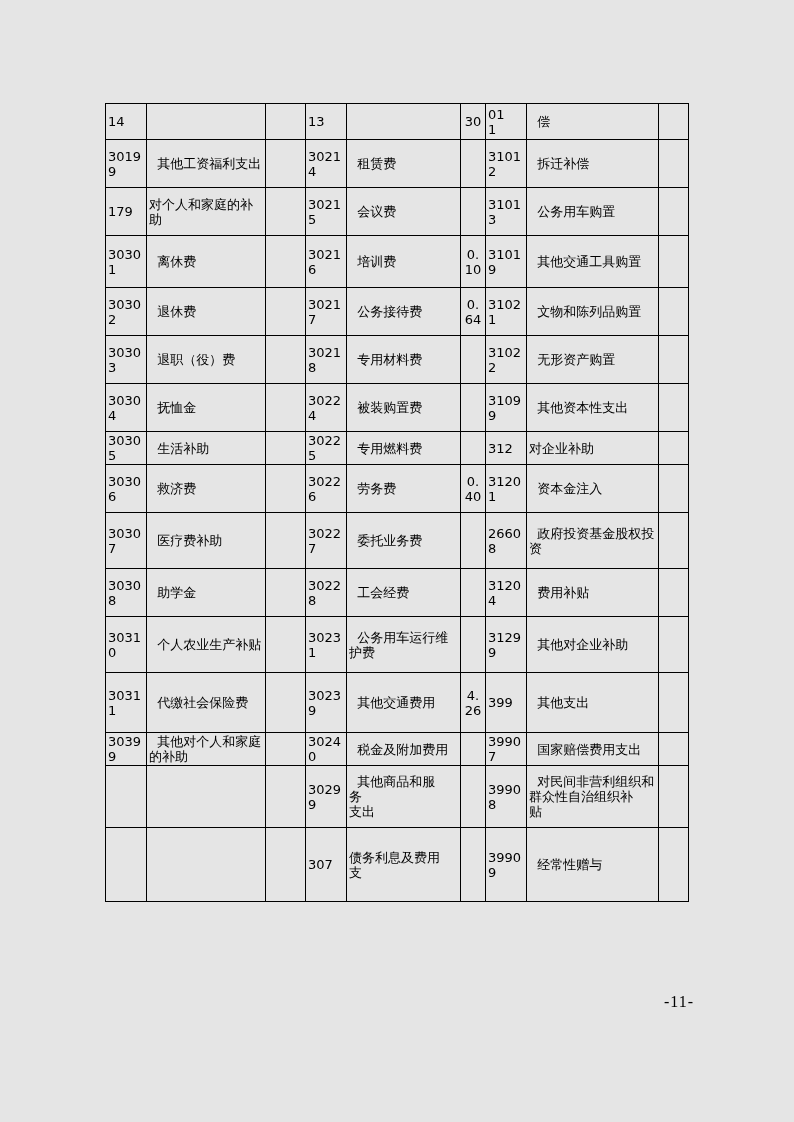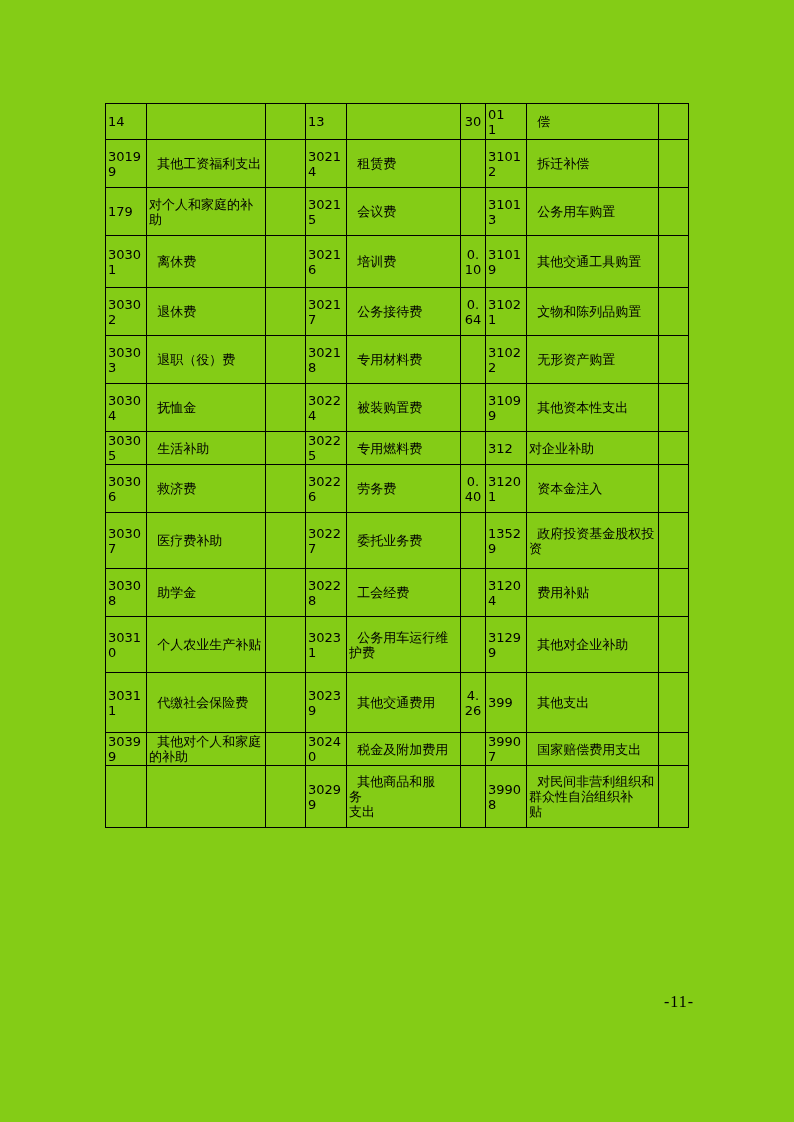--- a/index.html
+++ b/index.html
@@ -8,21 +8,21 @@
     height: 1122px;
     background: #ffffff;
     position: relative;
     font-family: "DejaVu Sans", sans-serif;
     color: #000000;
     overflow: hidden;
   }
   .page {
     position: absolute;
     inset: 0;
-    background: #84cc16;
+    background: #e5e5e5;
     text-decoration: underline;
   }
   .doc-table {
     position: absolute;
     left: 105px;
     top: 103px;
     width: 583px;
     border-collapse: collapse;
     table-layout: fixed;
   }
@@ -187,21 +187,21 @@
           <td class="c-label">  资本金注入</td>
           <td class="c-spacer"></td>
         </tr>
         <tr>
           <td class="c-code">30307</td>
           <td class="c-label">  医疗费补助</td>
           <td class="c-spacer"></td>
           <td class="c-code">30227</td>
           <td class="c-label">  委托业务费</td>
           <td class="c-amount"></td>
-          <td class="c-code">13529</td>
+          <td class="c-code">26608</td>
           <td class="c-label">  政府投资基金股权投资</td>
           <td class="c-spacer"></td>
         </tr>
         <tr>
           <td class="c-code">30308</td>
           <td class="c-label">  助学金</td>
           <td class="c-spacer"></td>
           <td class="c-code">30228</td>
           <td class="c-label">  工会经费</td>
           <td class="c-amount"></td>
@@ -250,18 +250,30 @@
           <td class="c-label">  其他商品和服
 务
 支出</td>
           <td class="c-amount"></td>
           <td class="c-code">39908</td>
           <td class="c-label">  对民间非营利组织和
 群众性自治组织补
 贴</td>
           <td class="c-spacer"></td>
         </tr>
+        <tr>
+          <td class="c-code"></td>
+          <td class="c-label"></td>
+          <td class="c-spacer"></td>
+          <td class="c-code">307</td>
+          <td class="c-label">债务利息及费用
+支</td>
+          <td class="c-amount"></td>
+          <td class="c-code">39909</td>
+          <td class="c-label">  经常性赠与</td>
+          <td class="c-spacer"></td>
+        </tr>
       </tbody>
   </table>
 
   <div class="page-number">-11-</div>
 
 </div>
 
 </body></html>

